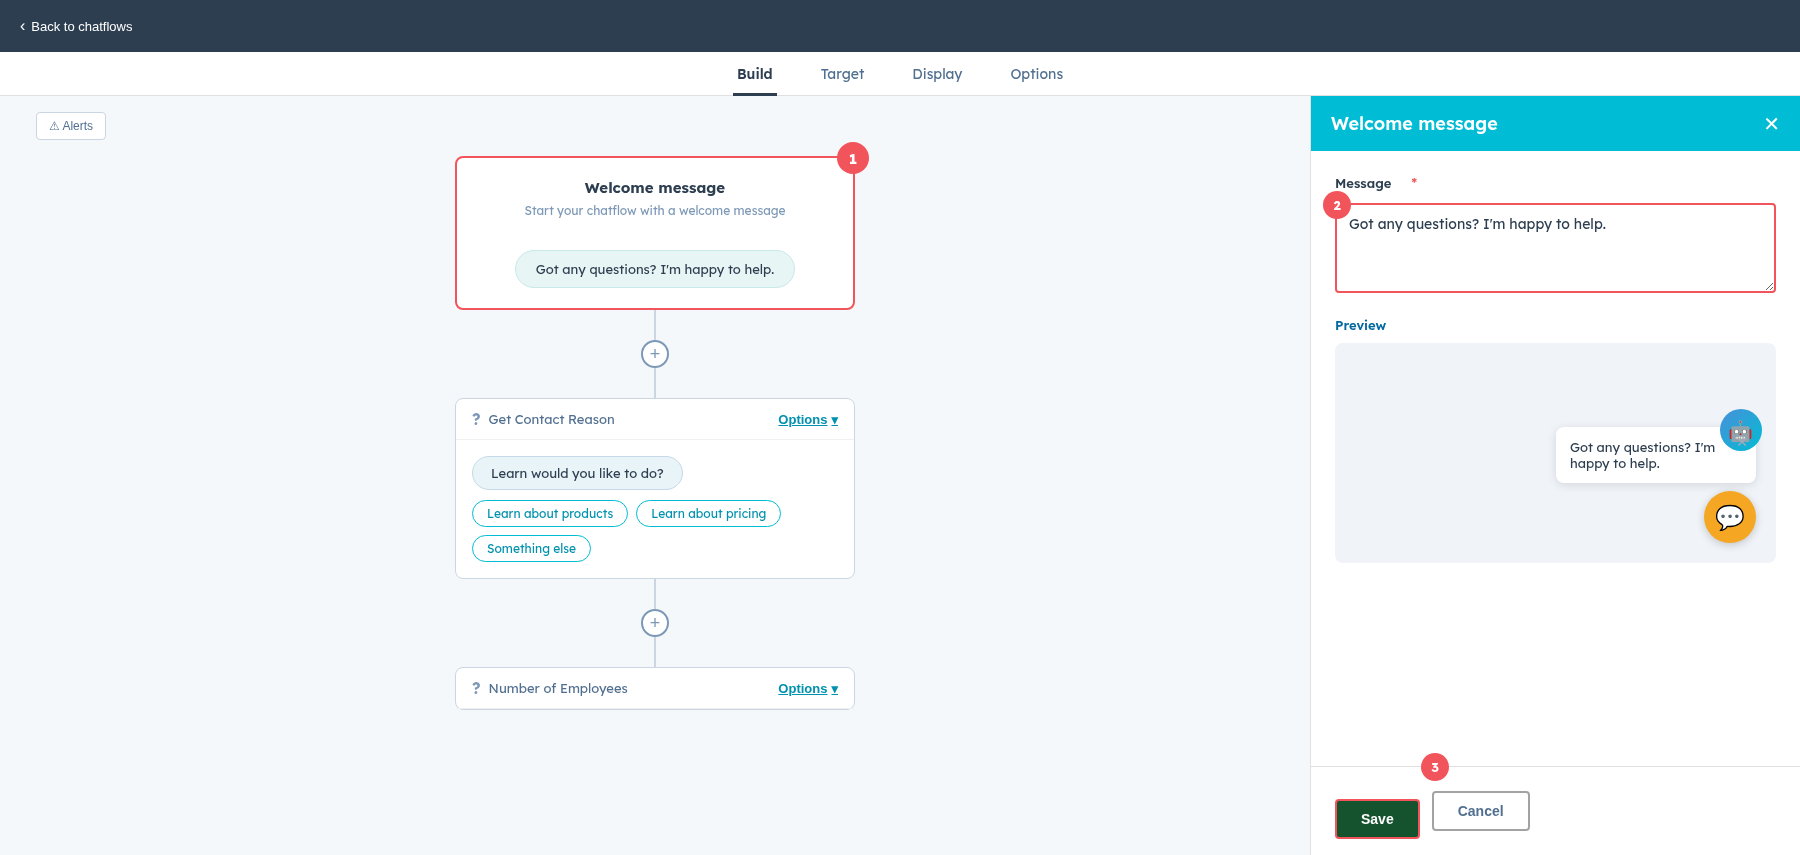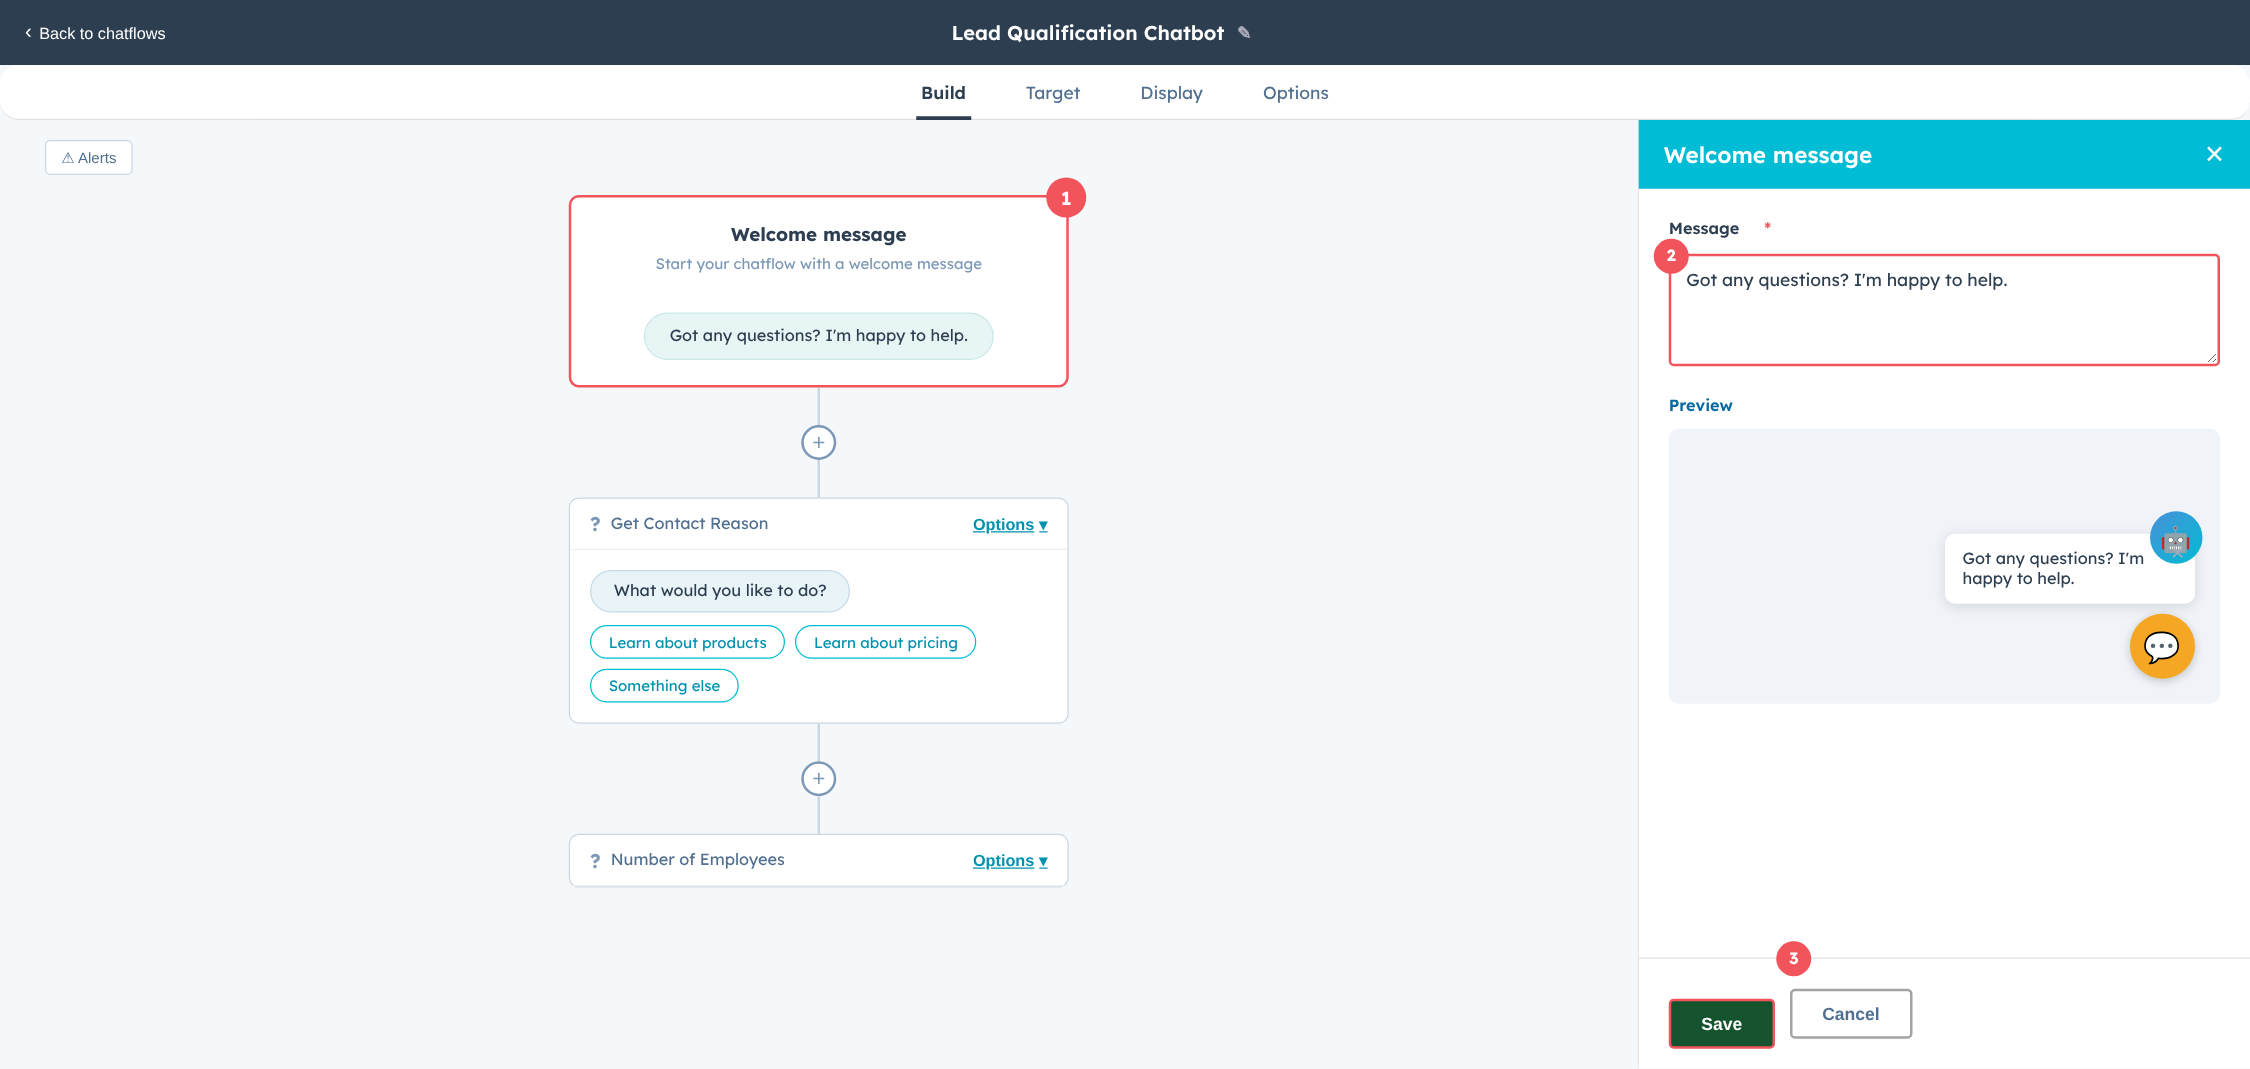--- a/index.html
+++ b/index.html
@@ -48,21 +48,20 @@
     .tabs-bar {
       background: #fff;
       border-bottom: 1px solid #e0e0e0;
       display: flex;
       justify-content: center;
       gap: 40px;
       padding: 0 24px;
       height: 44px;
       align-items: flex-end;
       flex-shrink: 0;
-      border-radius: 15px;
     }
     .tab {
       padding: 10px 4px;
       font-size: 14px;
       color: #516f90;
       cursor: pointer;
       border-bottom: 3px solid transparent;
       margin-bottom: -1px;
     }
     .tab.active {
@@ -459,24 +458,20 @@
     }
   </style>
 </head>
 <body>
 
 <div class="top-nav">
   <button class="back-btn">
     <span class="chevron">‹</span>
     <span>Back to chatflows</span>
   </button>
-  <div class="nav-title">
-    <span>Lead Qualification Chatbot</span>
-    <span class="edit-icon">✎</span>
-  </div>
   <div class="nav-right"></div>
 </div>
 
 <div class="tabs-bar">
   <div class="tab active">Build</div>
   <div class="tab">Target</div>
   <div class="tab">Display</div>
   <div class="tab">Options</div>
 </div>
 
@@ -507,21 +502,21 @@
           <div class="node-header-left">
             <span class="question-icon">?</span>
             <span>Get Contact Reason</span>
           </div>
           <button class="options-btn">
             <span>Options</span>
             <span>▾</span>
           </button>
         </div>
         <div class="node-body">
-          <div class="chat-question-bubble">What would you like to do?</div>
+          <div class="chat-question-bubble">Learn would you like to do?</div>
           <div class="choices-row">
             <div class="choice-chip">Learn about products</div>
             <div class="choice-chip">Learn about pricing</div>
             <div class="choice-chip">Something else</div>
           </div>
         </div>
       </div>
 
       <div class="connector">
         <div class="connector-line"></div>

